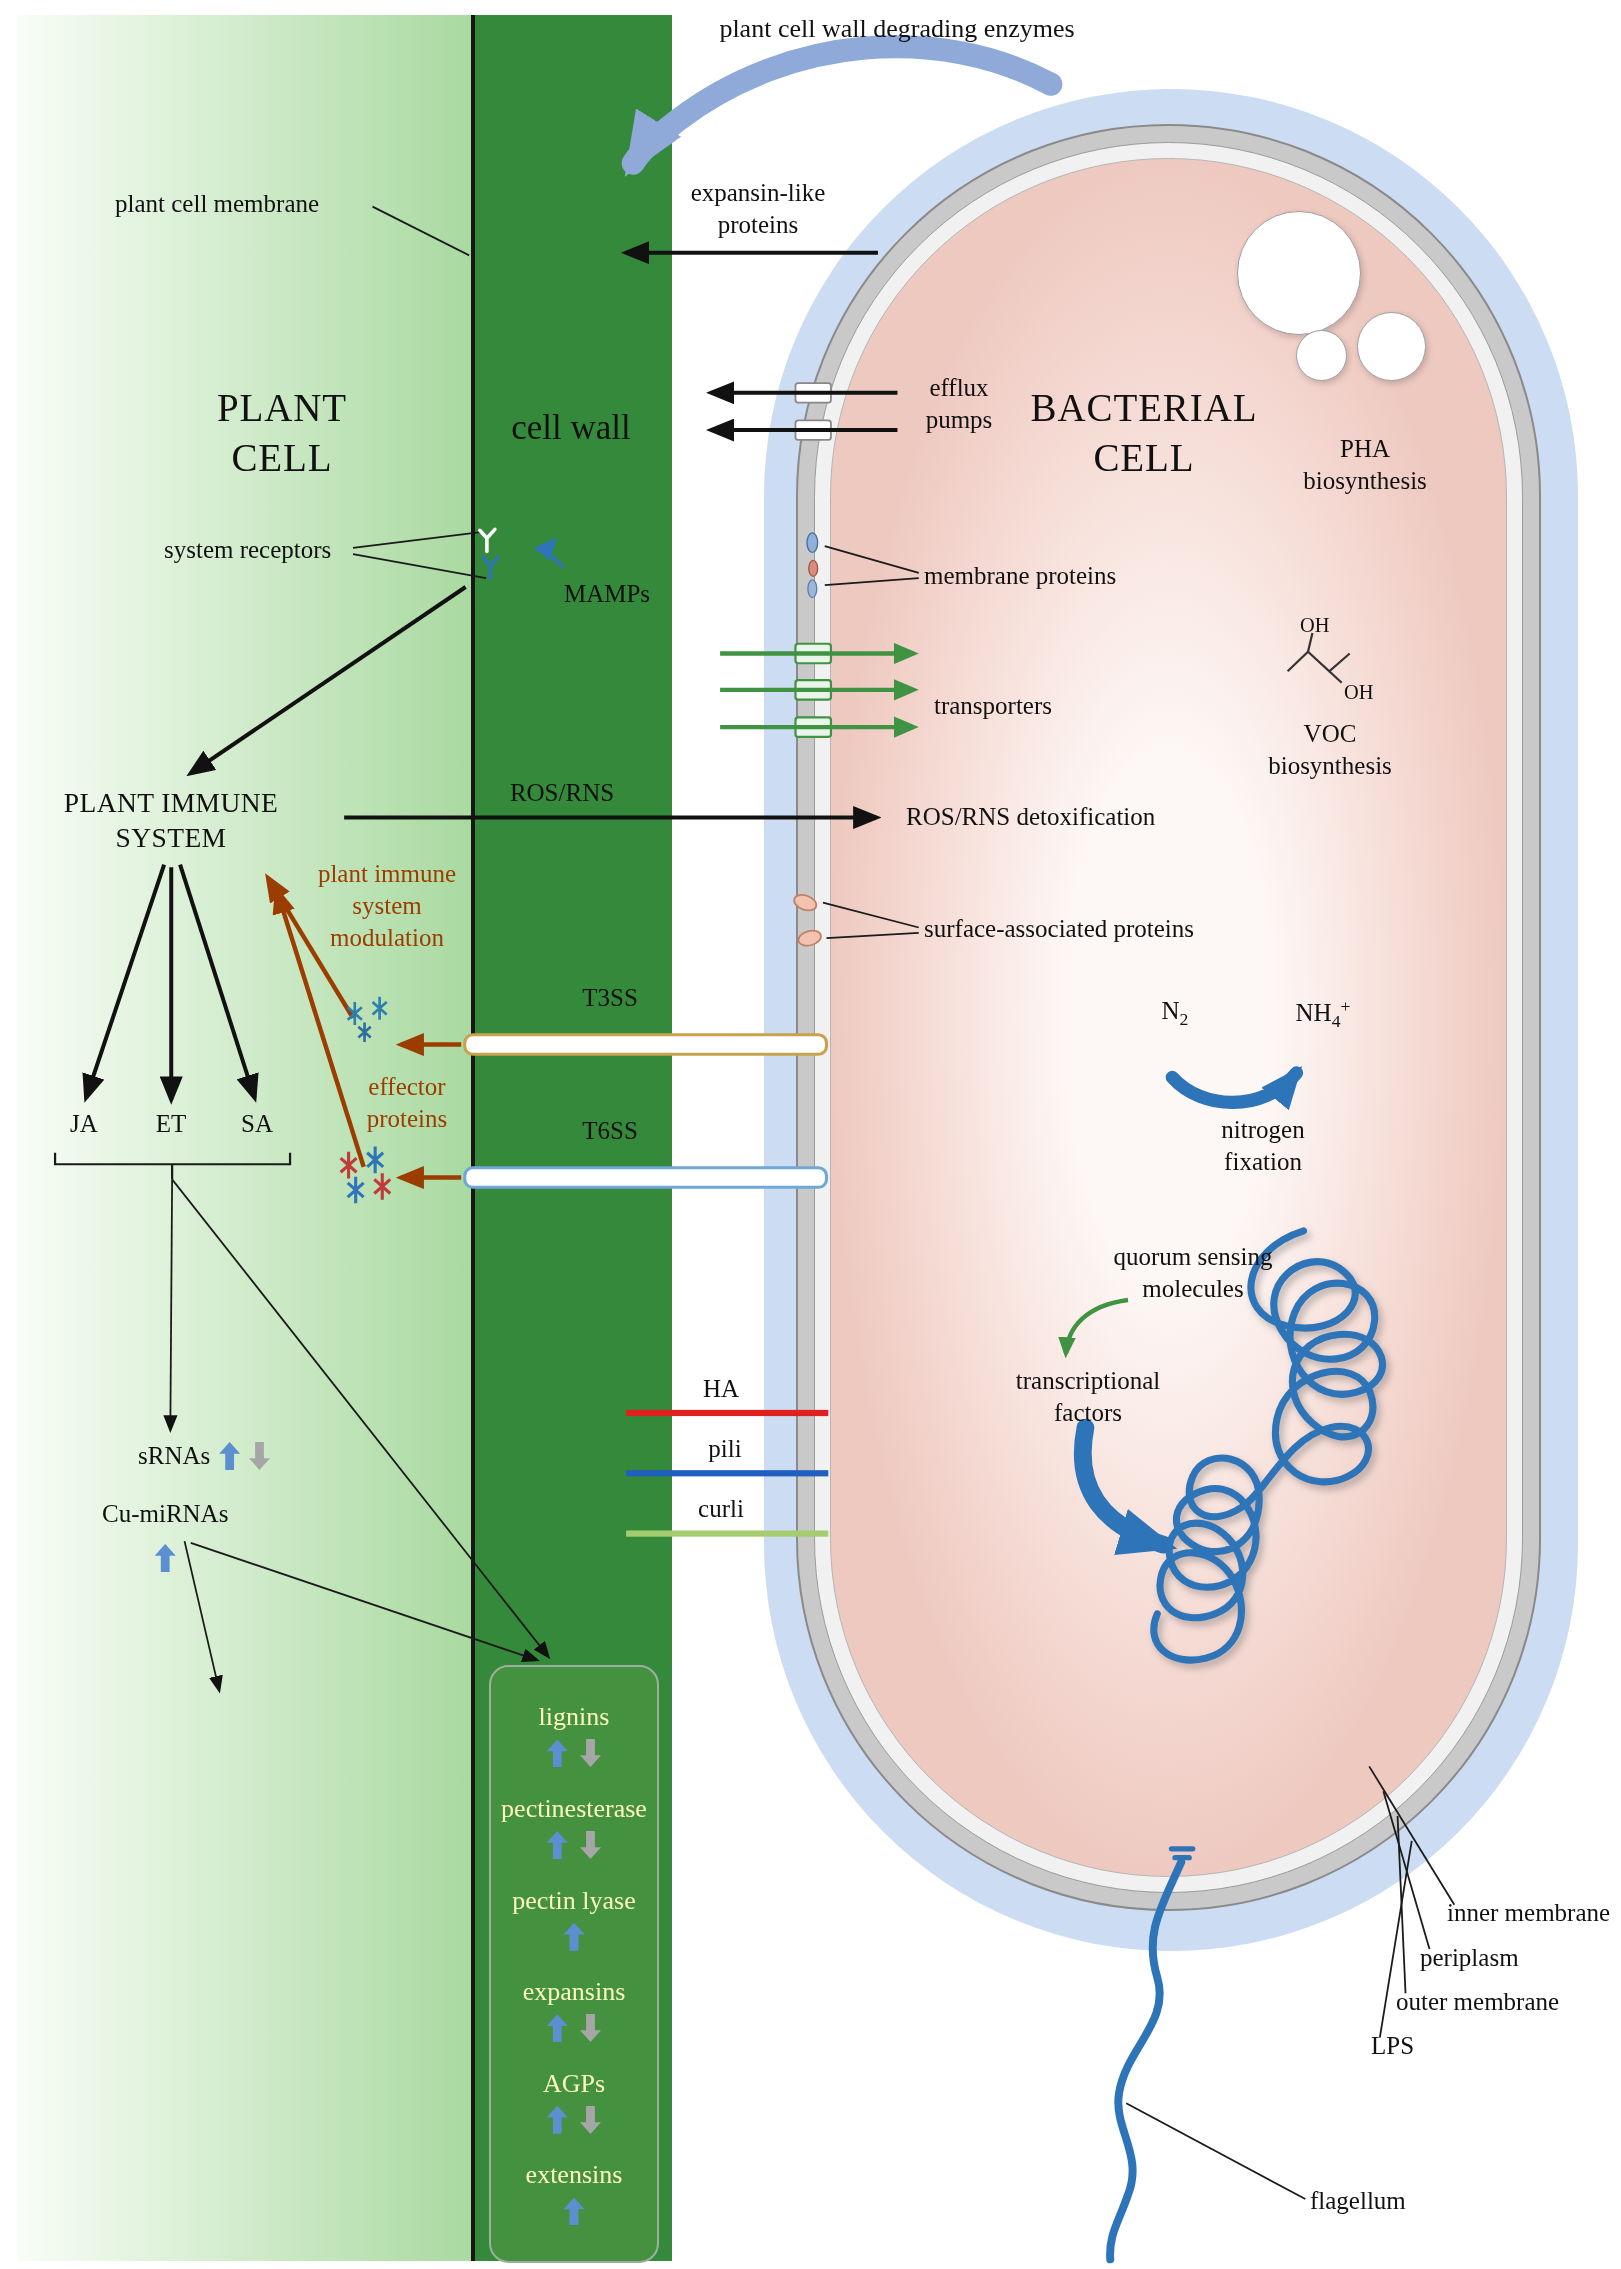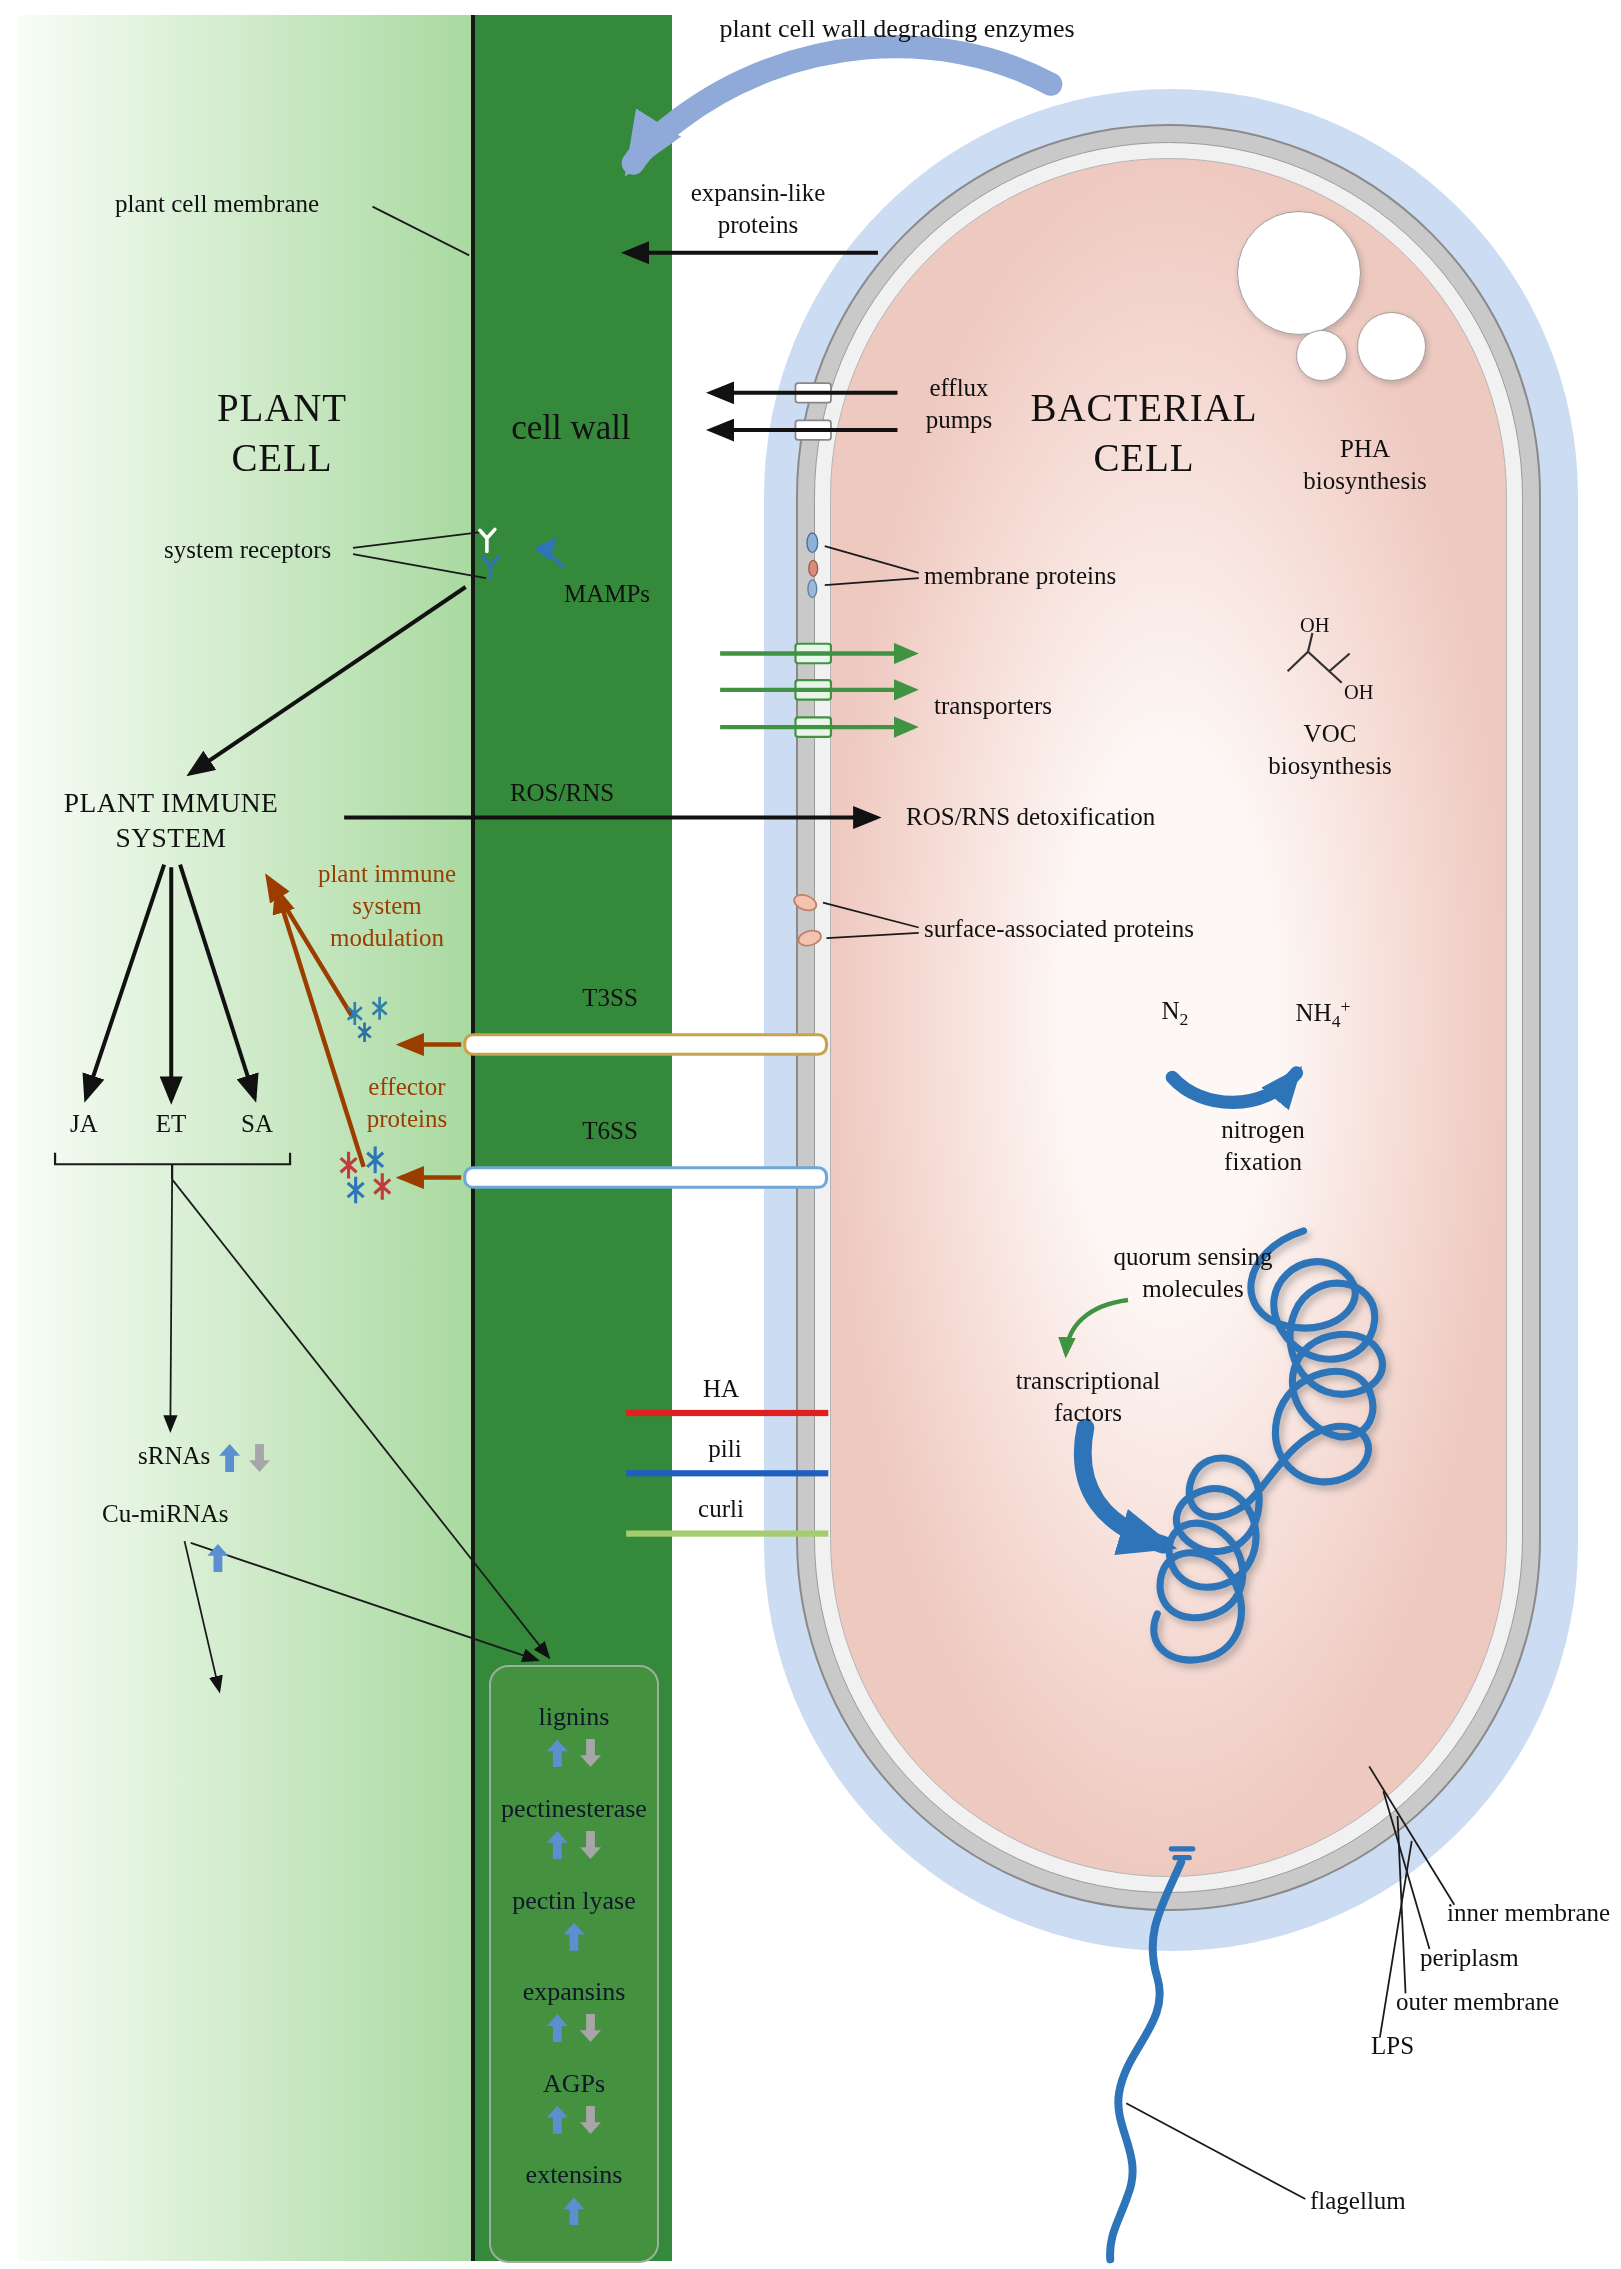--- a/index.html
+++ b/index.html
@@ -40,23 +40,23 @@
   .lacc-box{position:absolute;left:37px;top:1699px;width:348px;height:103px;background:#e9f5e4;
     border:1.8px solid #8a8a8a;border-radius:10.6px;display:flex;align-items:center;z-index:10;}
   .lacc-text{flex:1;padding-left:14px;font-size:25px;color:#111;line-height:1.3;}
   .lacc-arrow{width:30px;height:57px;margin-right:14px;background:#dcdcdc;
     clip-path:polygon(50% 100%,100% 58%,71% 58%,71% 0,29% 0,29% 58%,0 58%);
     filter:drop-shadow(0 0 1.3px #777);}
   .wallbox{position:absolute;left:489px;top:1665px;width:170px;height:598px;background:var(--box-green);
     border:2.7px solid #9fae9f;border-radius:19.5px;display:flex;flex-direction:column;align-items:center;
     justify-content:space-evenly;padding:8.9px 0;z-index:10;}
   .wb-item{display:flex;flex-direction:column;align-items:center;gap:7px;}
-  .wb-label{font-size:26px;color:#0f172a;white-space:nowrap;}
+  .wb-label{font-size:26px;color:#fef9c3;white-space:nowrap;}
   .wb-arrows{display:flex;gap:12.4px;}
-  .row{display:flex;align-items:flex-end;gap:8.9px;}
+  .row{display:flex;align-items:center;gap:8.9px;}
   sub{font-size:17.7px;} sup{font-size:17.7px;}
   
   .ln2{stroke:#1a1a1a;stroke-width:2;fill:none;}
   .ln25{stroke:#1a1a1a;stroke-width:2.5;fill:none;}
   .ln4{stroke:#111;stroke-width:4.5;fill:none;}
   .lnred{stroke:var(--dark-red);stroke-width:5;fill:none;}
   .lngrn{stroke:var(--green-arrow);stroke-width:5;fill:none;}
   .lnblue{stroke:var(--blue);fill:none;stroke-linecap:round;}
   .mkb{fill:#111;} .mkr{fill:var(--dark-red);} .mkg{fill:var(--green-arrow);}
   .mkbl{fill:var(--blue);} .mkrib{fill:var(--light-blue-arrow);}

